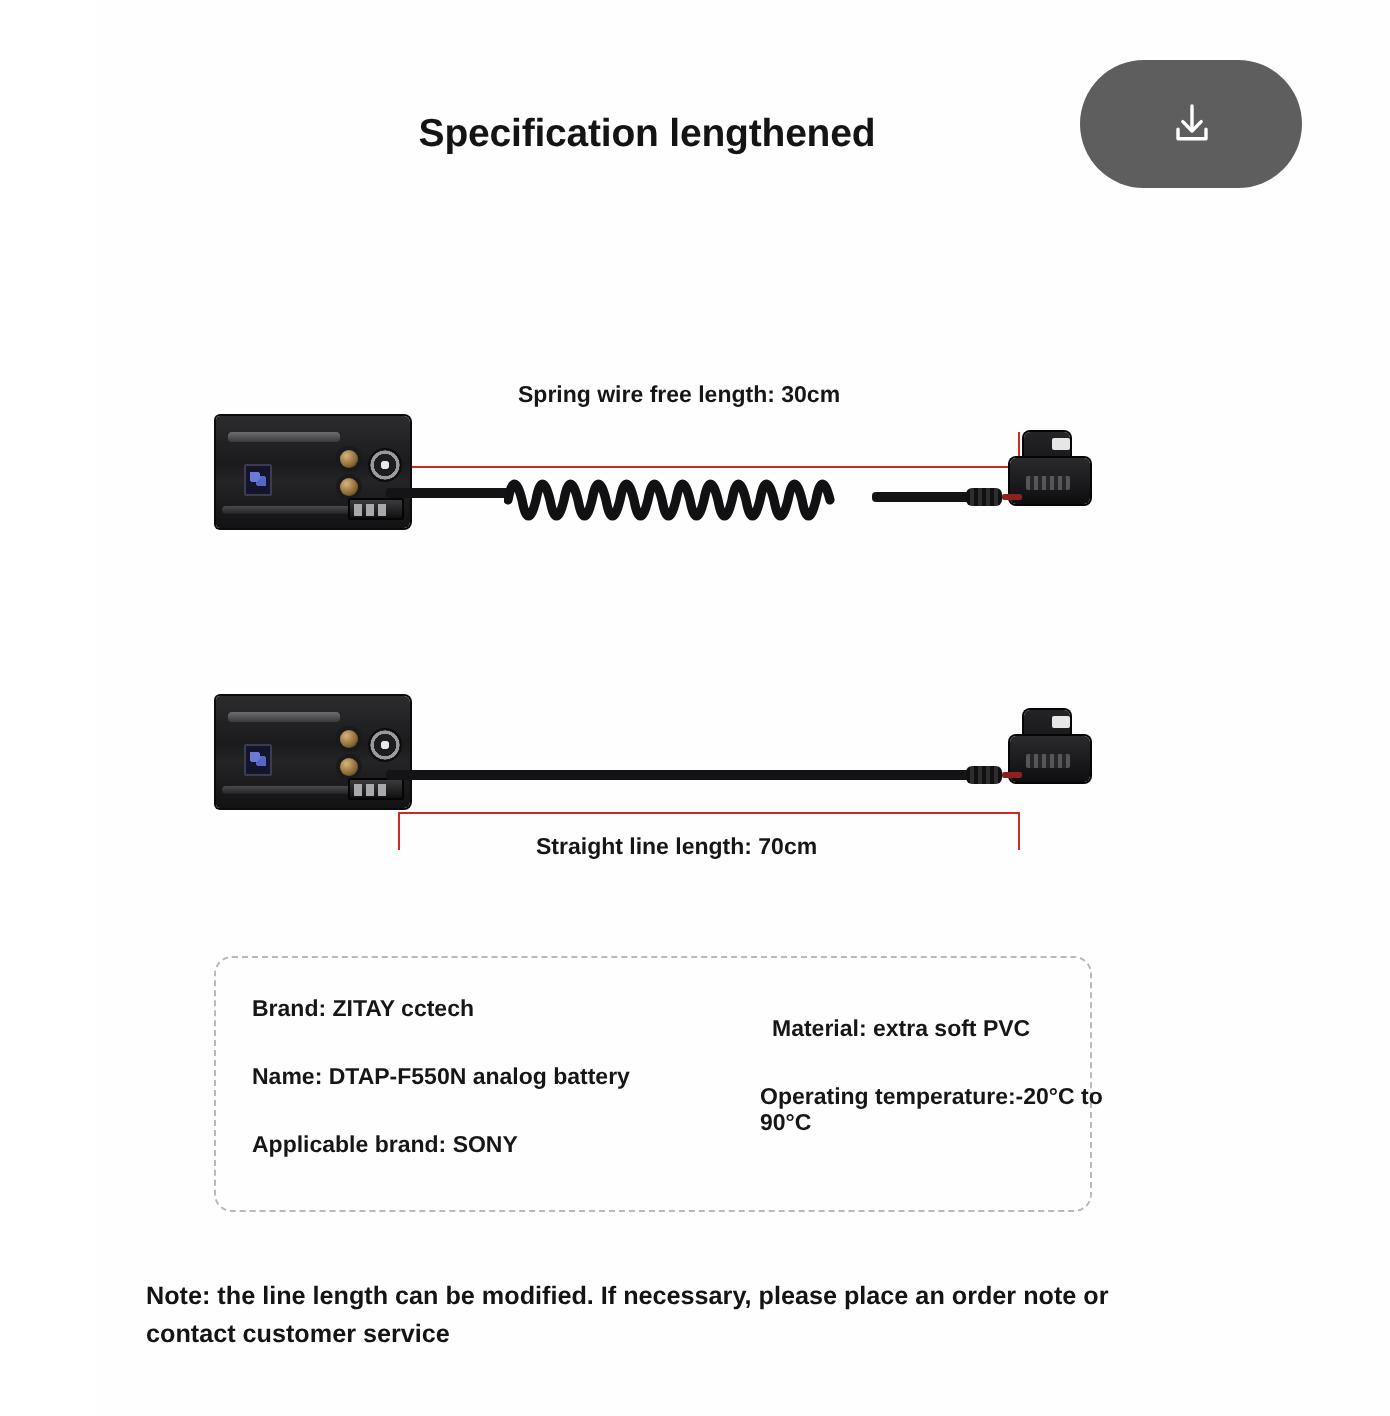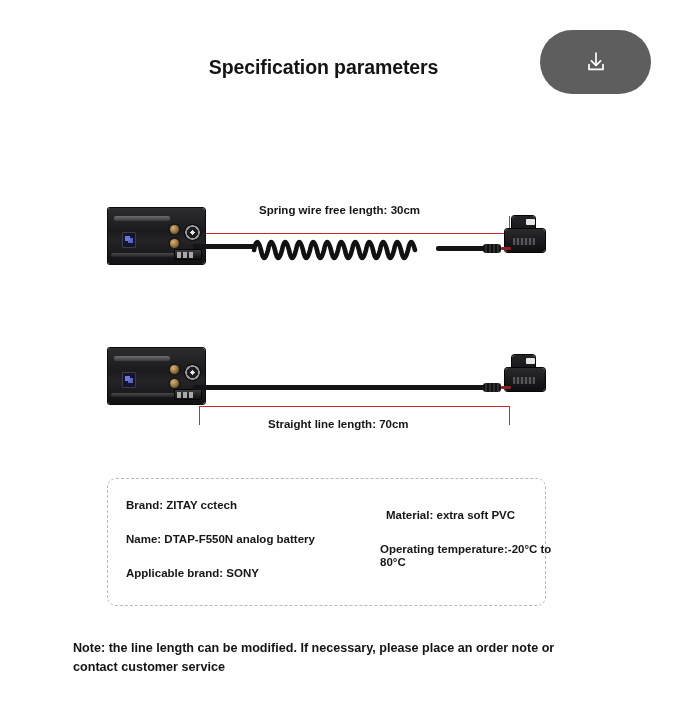--- a/index.html
+++ b/index.html
@@ -245,35 +245,35 @@
     font-weight: bold;
     line-height: 19px;
     color: #141414;
   }
 </style>
 </head>
 <body>
 
 <div id="page-bg"></div>
 
-<div id="page-title">Specification parameters</div>
+<div id="page-title">Specification lengthened</div>
 
 <button id="download-button">
   <span>
     <svg width="30" height="30" viewBox="0 0 30 30" fill="none" stroke="#ffffff" stroke-width="1.7" stroke-linecap="round" stroke-linejoin="round">
       <path d="M15 6 L15 18.2"></path>
       <path d="M10.4 13.8 L15 18.5 L19.6 13.8"></path>
       <path d="M8 17.6 L8 22.4 L22 22.4 L22 17.6"></path>
     </svg>
   </span>
 </button>
 
 <div class="diagram" id="diagram-coiled">
 
-  <div class="dim-label" style="left:259px; top:24px;">Spring wire free length: 30cm</div>
+  <div class="dim-label" style="left:259px; top:12px;">Spring wire free length: 30cm</div>
 
   <div class="dim-bracket">
     <div class="dim-line" style="left:199px; top:53px; width:311px;"></div>
     <div class="dim-tick" style="left:199px; top:36px; height:18px;"></div>
     <div class="dim-tick" style="left:509px; top:36px; height:18px;"></div>
   </div>
 
   <div class="battery-plate" style="left:108px; top:28px;">
     <div class="bp-toprail"></div>
     <div class="bp-botrail"></div>
@@ -353,17 +353,17 @@
 </div>
 
 <div id="spec-box">
   <div id="spec-col-left">
     <div class="spec-row">Brand: ZITAY cctech</div>
     <div class="spec-row">Name: DTAP-F550N analog battery</div>
     <div class="spec-row">Applicable brand: SONY</div>
   </div>
   <div id="spec-col-right">
     <div class="spec-row">Material: extra soft PVC</div>
-    <div class="spec-row">Operating temperature:-20°C to 80°C</div>
+    <div class="spec-row">Operating temperature:-20°C to 90°C</div>
   </div>
 </div>
 
 <div id="footer-note">Note: the line length can be modified. If necessary, please place an order note or contact customer service</div>
 
 </body></html>

